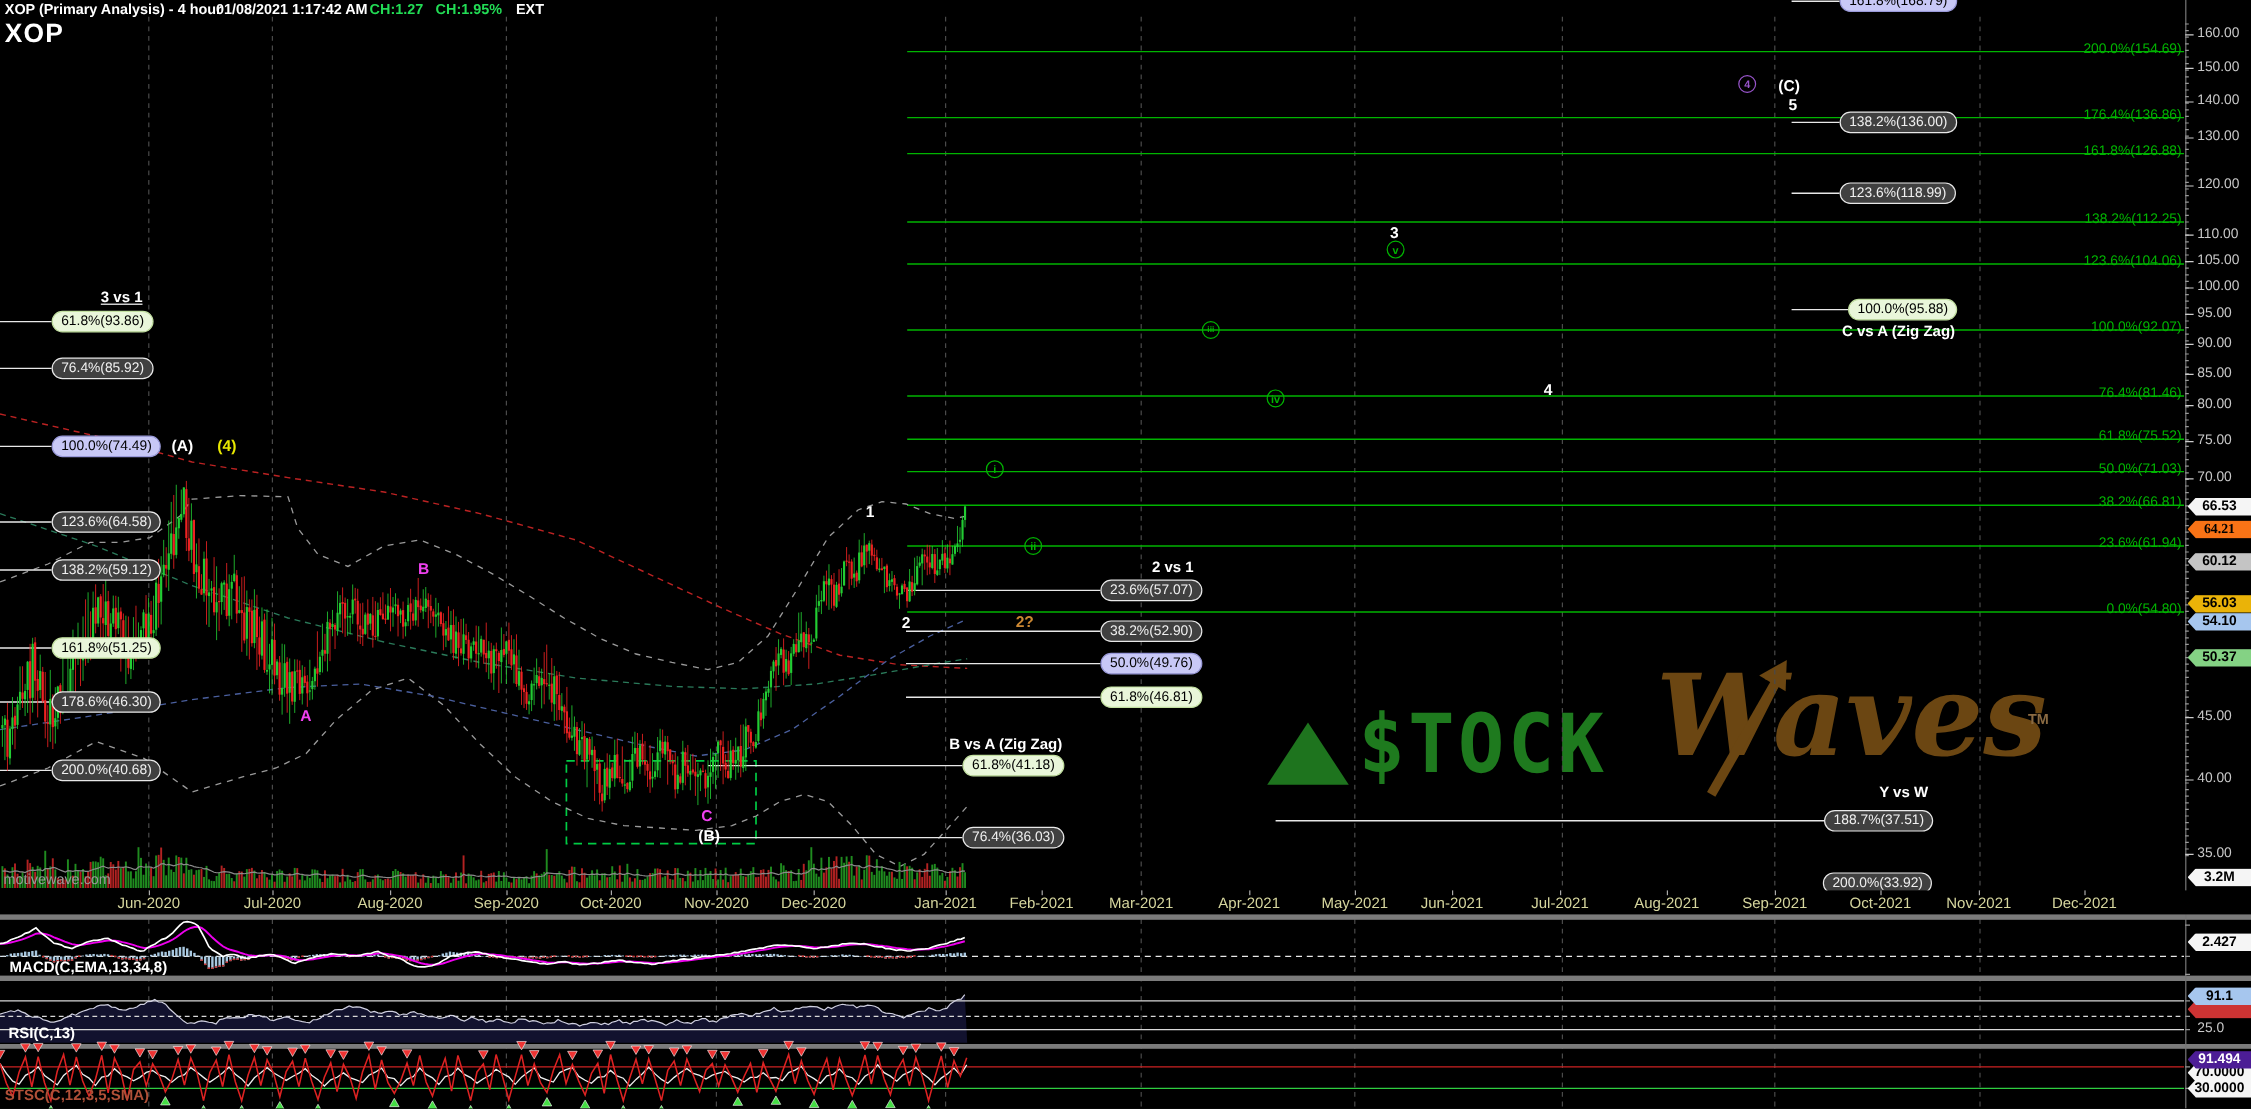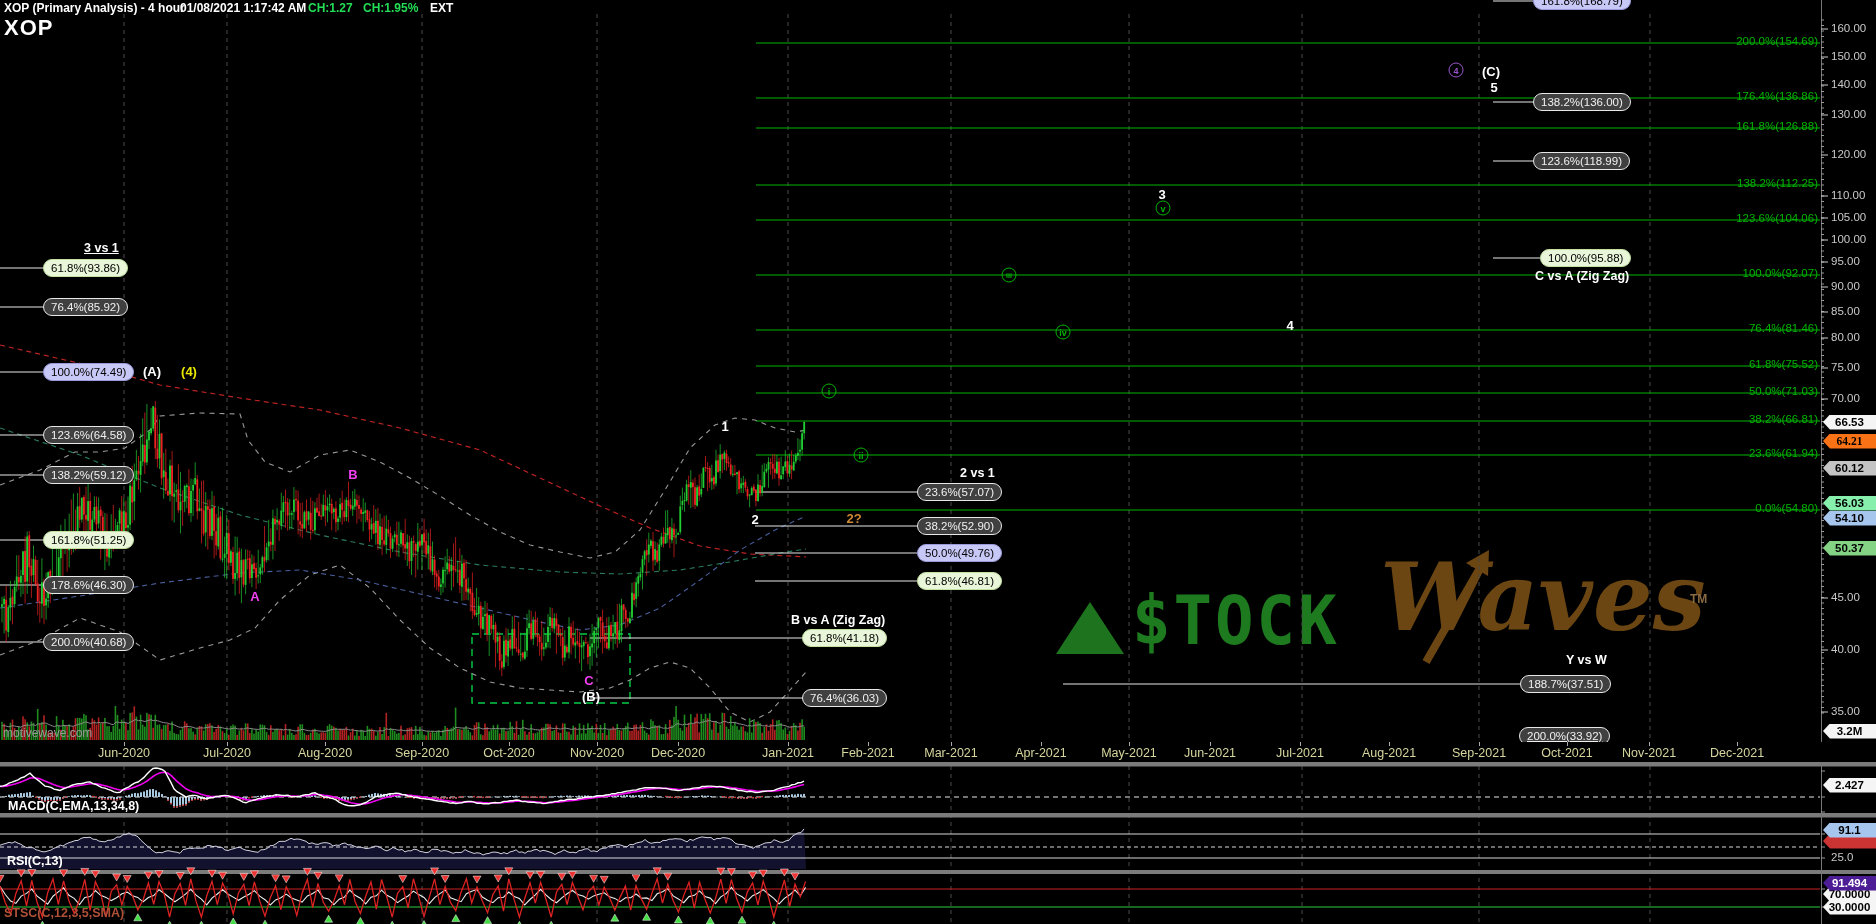--- a/index.html
+++ b/index.html
@@ -1903,21 +1903,21 @@
       <div class="heading" style="left: 791px; top: 613px;">B vs A (Zig Zag)</div>
       <div class="fibbox green" style="left: 802px; top: 629px;">61.8%(41.18)</div>
       <div class="fibbox plain" style="left: 802px; top: 689px;">76.4%(36.03)</div>
       <div class="heading" style="left: 1535px; top: 269px;">C vs A (Zig Zag)</div>
       <div class="fibbox lav" style="left: 1533px; top: -8px;">161.8%(168.79)</div>
       <div class="fibbox plain" style="left: 1533px; top: 93px;">138.2%(136.00)</div>
       <div class="fibbox plain" style="left: 1533px; top: 152px;">123.6%(118.99)</div>
       <div class="fibbox green" style="left: 1540px; top: 249px;">100.0%(95.88)</div>
       <div class="heading" style="left: 1566px; top: 653px;">Y vs W</div>
       <div class="fibbox plain" style="left: 1520px; top: 675px;">188.7%(37.51)</div>
-      <div class="fibbox plain" style="left: 1519px; top: 727px; text-decoration: underline;">200.0%(33.92)</div>
+      <div class="fibbox plain" style="left: 1519px; top: 727px;">200.0%(33.92)</div>
       <div class="glabel" style="left: 1678px; top: 35px;">200.0%(154.69)</div>
       <div class="glabel" style="left: 1678px; top: 90px;">176.4%(136.86)</div>
       <div class="glabel" style="left: 1678px; top: 120px;">161.8%(126.88)</div>
       <div class="glabel" style="left: 1678px; top: 177px;">138.2%(112.25)</div>
       <div class="glabel" style="left: 1678px; top: 212px;">123.6%(104.06)</div>
       <div class="glabel" style="left: 1678px; top: 267px;">100.0%(92.07)</div>
       <div class="glabel" style="left: 1678px; top: 322px;">76.4%(81.46)</div>
       <div class="glabel" style="left: 1678px; top: 358px;">61.8%(75.52)</div>
       <div class="glabel" style="left: 1678px; top: 385px;">50.0%(71.03)</div>
       <div class="glabel" style="left: 1678px; top: 413px;">38.2%(66.81)</div>
@@ -1955,21 +1955,21 @@
       <div class="pricelbl" style="top: 305px;">85.00</div>
       <div class="pricelbl" style="top: 331px;">80.00</div>
       <div class="pricelbl" style="top: 361px;">75.00</div>
       <div class="pricelbl" style="top: 392px;">70.00</div>
       <div class="pricelbl" style="top: 591px;">45.00</div>
       <div class="pricelbl" style="top: 643px;">40.00</div>
       <div class="pricelbl" style="top: 705px;">35.00</div>
       <div class="badge" style="top: 414.5px; background: rgb(245, 245, 245);">66.53</div>
       <div class="badge" style="top: 433.5px; background: #f97316; font-family: Liberation Serif, serif;">64.21</div>
       <div class="badge" style="top: 460.5px; background: rgb(196, 196, 196);">60.12</div>
-      <div class="badge" style="top: 495.5px; background: #86efac;">56.03</div>
+      <div class="badge" style="top: 495.5px; background: #eab308;">56.03</div>
       <div class="badge" style="top: 510.5px; background: rgb(166, 198, 238);">54.10</div>
       <div class="badge" style="top: 540.5px; background: rgb(132, 210, 132);">50.37</div>
       <div class="badge" style="top: 723.5px; background: rgb(245, 245, 245);">3.2M</div>
       <div class="badge" style="top: 777.5px; background: rgb(245, 245, 245); color: rgb(0, 0, 0);">2.427</div>
       <div class="badge" style="top: 833.5px; background: rgb(204, 51, 51); color: rgb(255, 255, 255);"></div>
       <div class="badge" style="top: 822.5px; background: rgb(166, 198, 238); color: rgb(0, 0, 0);">91.1</div>
       <div class="badge" style="top: 886.5px; background: rgb(245, 245, 245); color: rgb(0, 0, 0);">70.0000</div>
       <div class="badge" style="top: 875.5px; background: #4c1d95; color: rgb(255, 255, 255);">91.494</div>
       <div class="badge" style="top: 899.5px; background: rgb(245, 245, 245); color: rgb(0, 0, 0);">30.0000</div>
       <div class="pricelbl" style="left: 1831px; top: 851px;">25.0</div>

